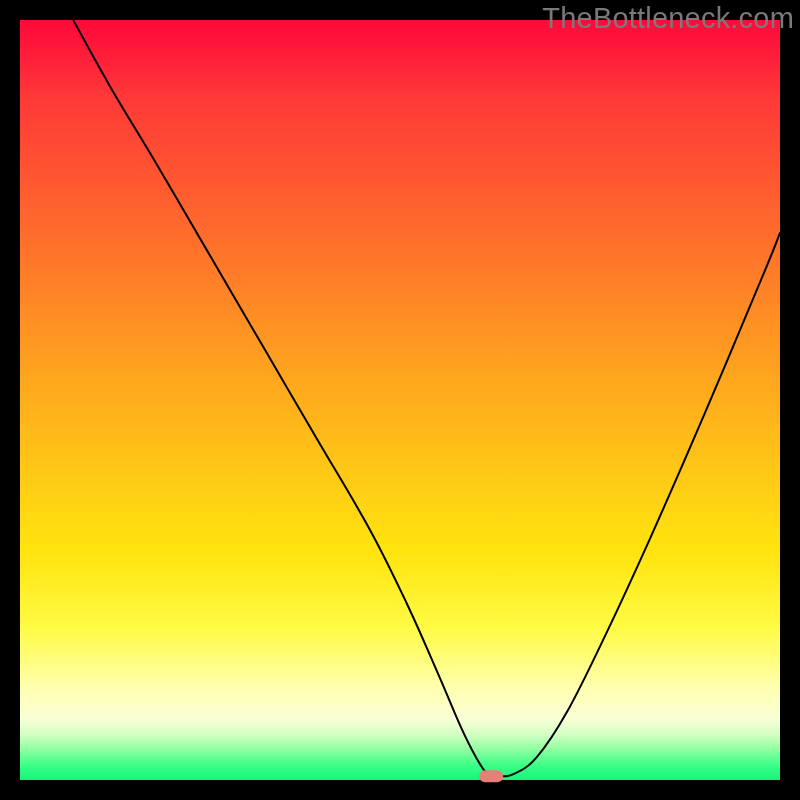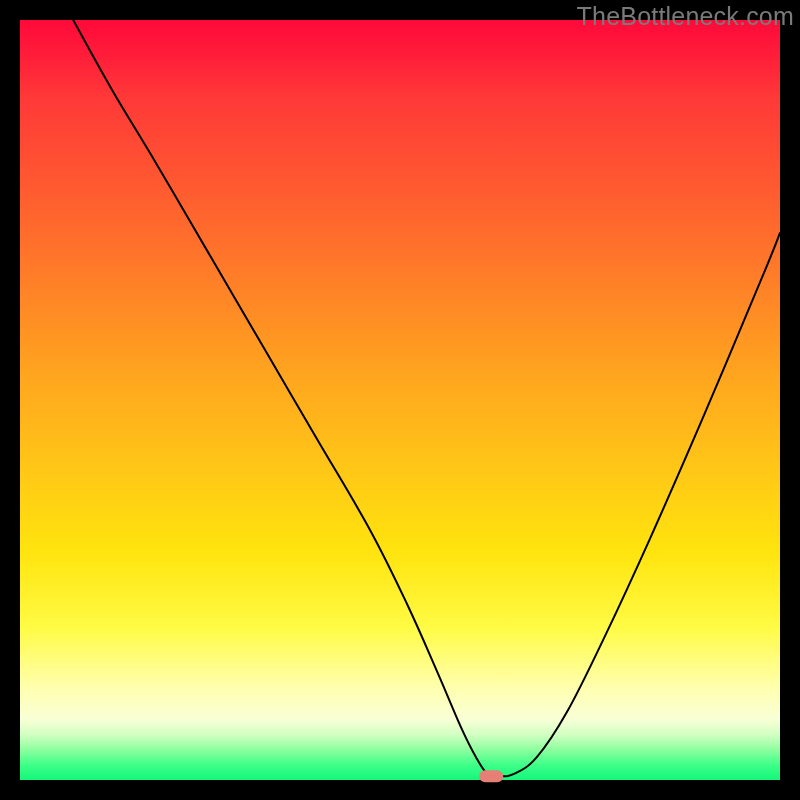--- a/index.html
+++ b/index.html
@@ -58,21 +58,21 @@
   }
   .marker {
     fill: #e77f76;
     stroke: none;
   }
   .watermark {
     position: absolute;
     top: 2px;
     right: 6px;
     font-family: Arial, Helvetica, sans-serif;
-    font-size: 25px;
+    font-size: 29px;
     color: #7a7a7a;
     letter-spacing: 0.2px;
     user-select: none;
   }
 </style>
 </head>
 <body>
 
 <div class="chart-container">
   <div class="plot-area"></div>

